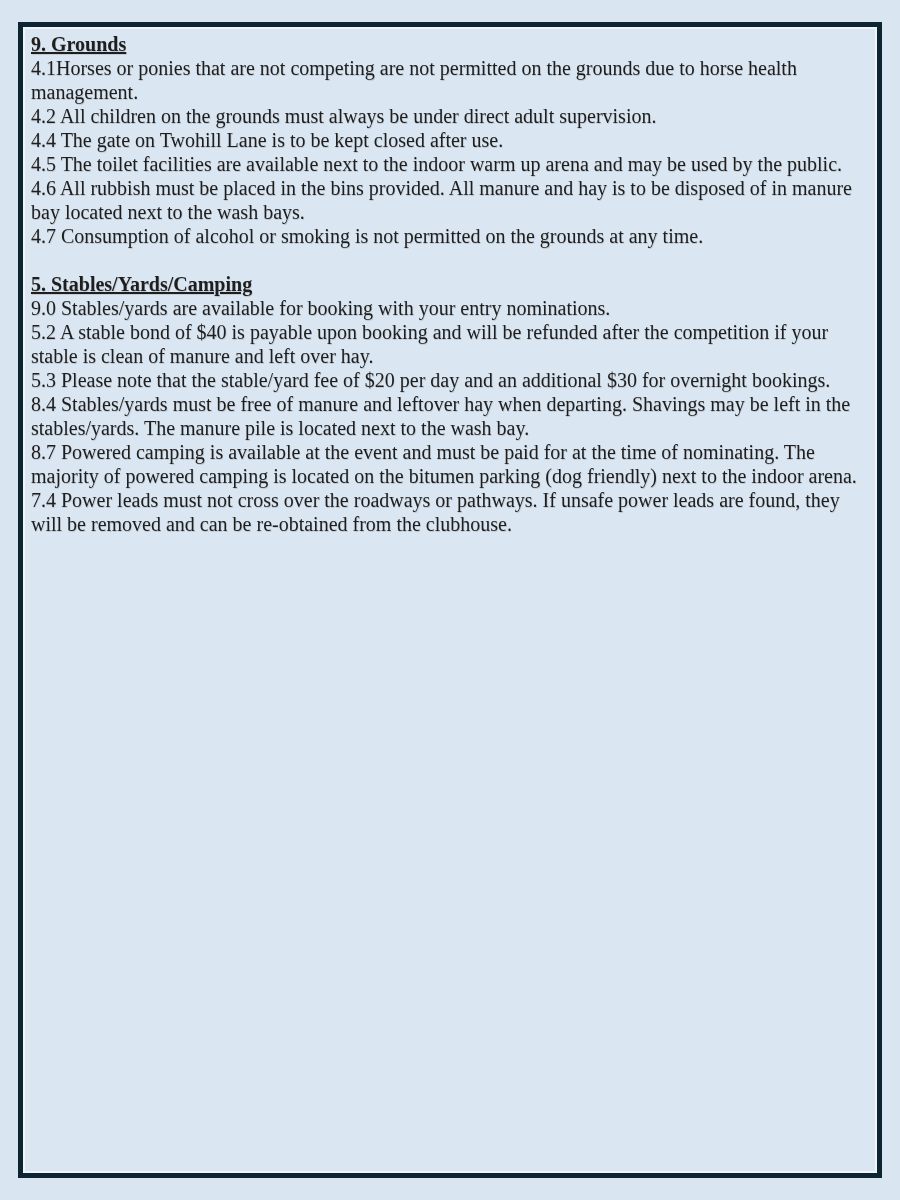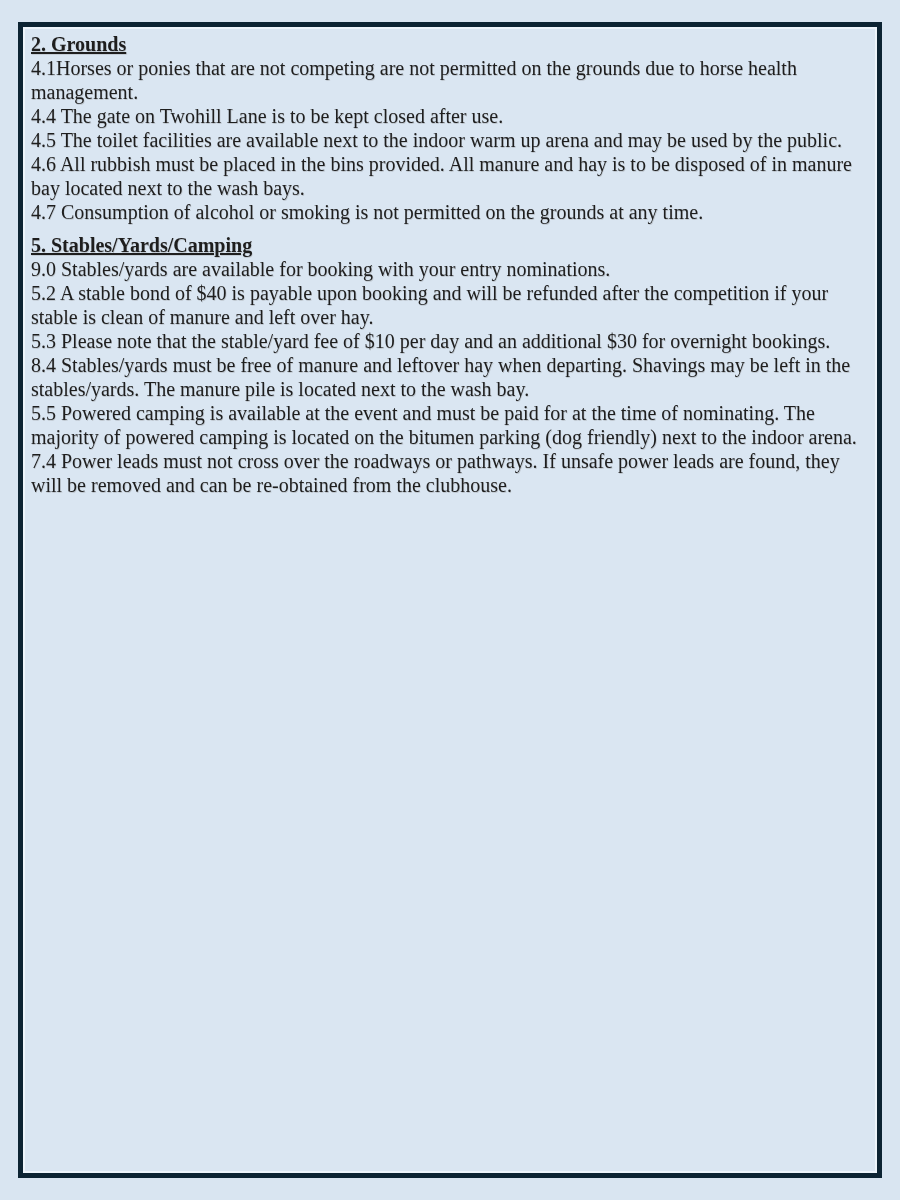--- a/index.html
+++ b/index.html
@@ -41,44 +41,45 @@
     margin: 0;
     font-size: 20px;
     line-height: 24px;
     font-weight: bold;
     text-decoration: underline;
   }
   .content p {
     margin: 0;
   }
   section.gap-above {
-    margin-top: 9px;
+    margin-top: 24px;
   }
 </style>
 </head>
 <body>
 
 <div class="frame">
   <div class="frame-inner">
     <div class="content">
 
       <section>
-        <h2>2. Grounds</h2>
+        <h2>9. Grounds</h2>
         <p>4.1Horses or ponies that are not competing are not permitted on the grounds due to horse health management.</p>
+        <p>4.2 All children on the grounds must always be under direct adult supervision.</p>
         <p>4.4 The gate on Twohill Lane is to be kept closed after use.</p>
         <p>4.5 The toilet facilities are available next to the indoor warm up arena and may be used by the public.</p>
         <p>4.6 All rubbish must be placed in the bins provided. All manure and hay is to be disposed of in manure bay located next to the wash bays.</p>
         <p>4.7 Consumption of alcohol or smoking is not permitted on the grounds at any time.</p>
       </section>
 
       <section class="gap-above">
         <h2>5. Stables/Yards/Camping</h2>
         <p>9.0 Stables/yards are available for booking with your entry nominations.</p>
         <p>5.2 A stable bond of $40 is payable upon booking and will be refunded after the competition if your stable is clean of manure and left over hay.</p>
-        <p>5.3 Please note that the stable/yard fee of $10 per day and an additional $30 for overnight bookings.</p>
+        <p>5.3 Please note that the stable/yard fee of $20 per day and an additional $30 for overnight bookings.</p>
         <p>8.4 Stables/yards must be free of manure and leftover hay when departing. Shavings may be left in the stables/yards. The manure pile is located next to the wash bay.</p>
-        <p>5.5 Powered camping is available at the event and must be paid for at the time of nominating. The majority of powered camping is located on the bitumen parking (dog friendly) next to the indoor arena.</p>
+        <p>8.7 Powered camping is available at the event and must be paid for at the time of nominating. The majority of powered camping is located on the bitumen parking (dog friendly) next to the indoor arena.</p>
         <p>7.4 Power leads must not cross over the roadways or pathways. If unsafe power leads are found, they will be removed and can be re-obtained from the clubhouse.</p>
       </section>
 
     </div>
   </div>
 </div>
 
 </body></html>

